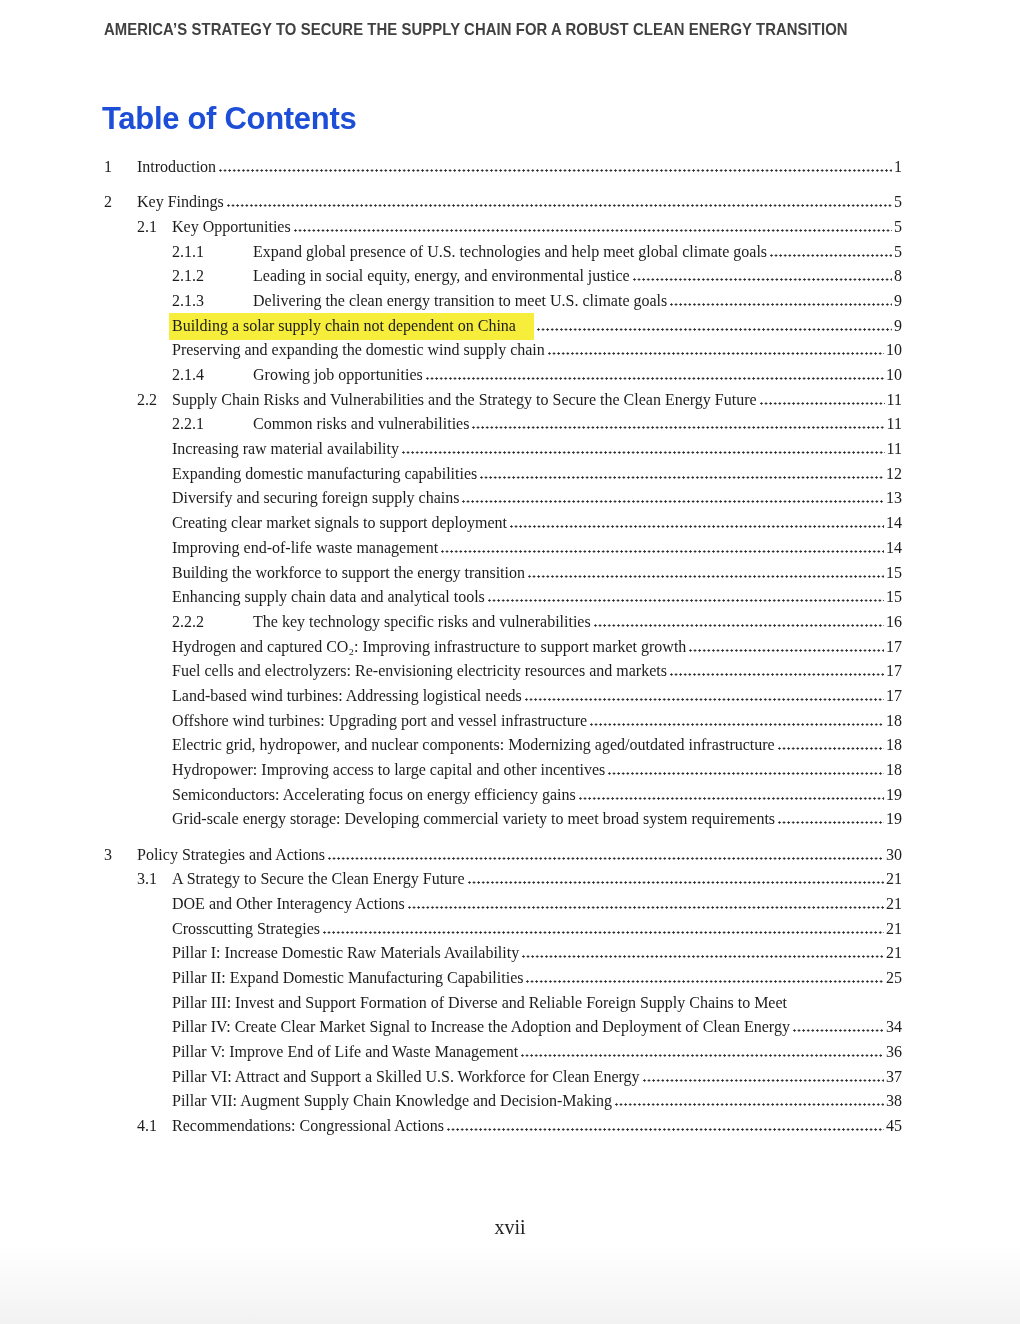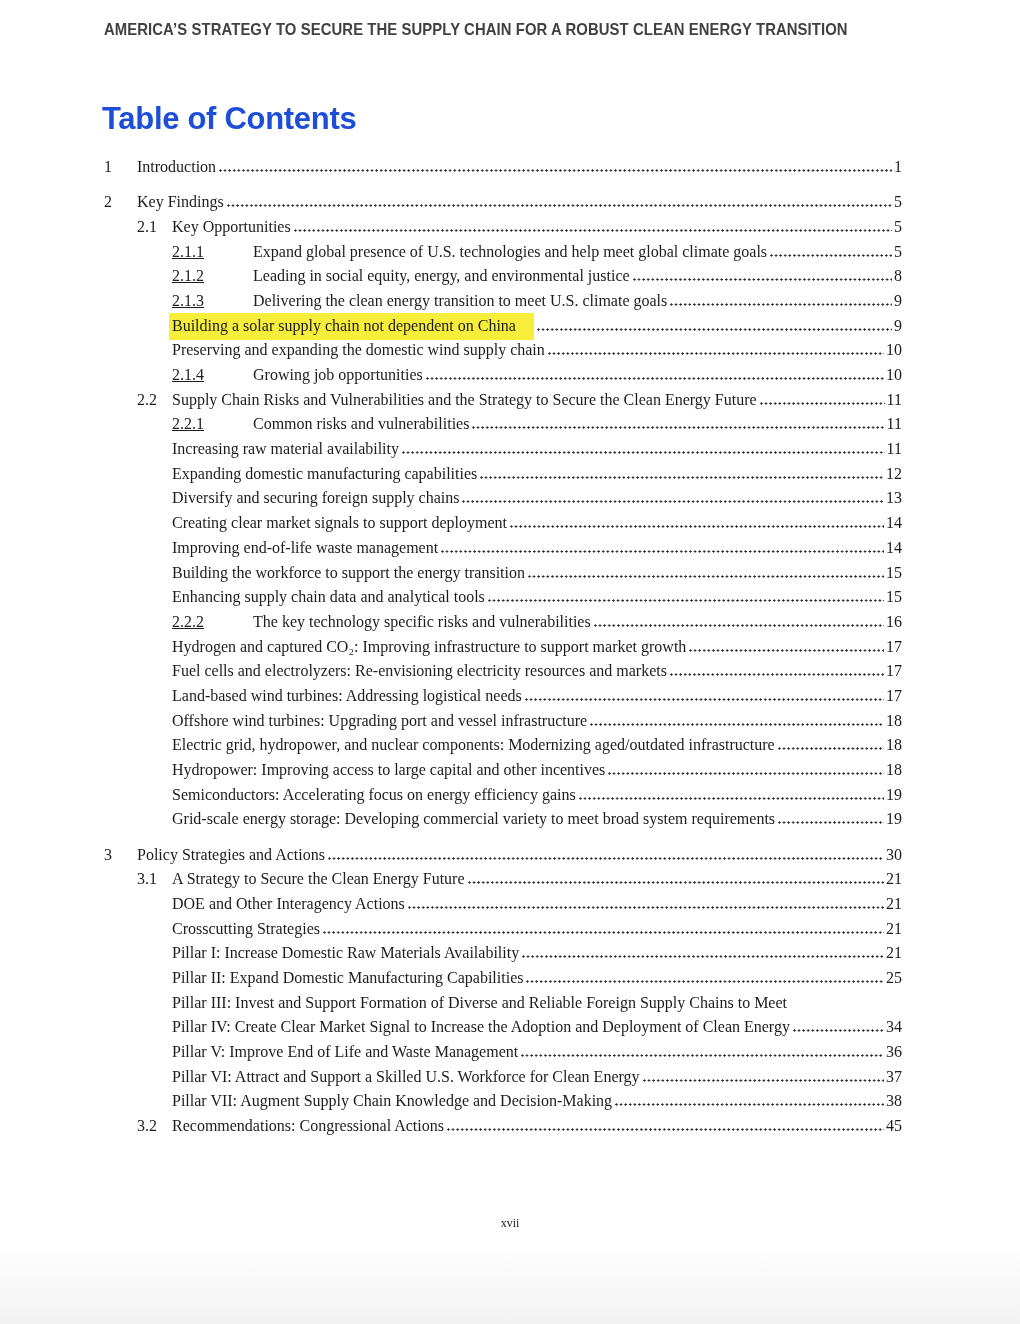--- a/index.html
+++ b/index.html
@@ -51,21 +51,21 @@
     line-height: 24.7px;
     white-space: nowrap;
   }
   .space-before { margin-top: 10.5px; }
   .num { flex: 0 0 auto; }
   .lv-1 .line1 { padding-left: 0; }
   .lv-1 .num { width: 33px; }
   .lv-2 .line1 { padding-left: 33px; justify-content: space-between; }
   .lv-2 .num { width: 35px; }
   .lv-3 .line1 { padding-left: 68px; }
-  .lv-3 .num { width: 81px; text-decoration: underline; }
+  .lv-3 .num { width: 81px; }
   .lv-body .line1 { padding-left: 68px; }
   .line2 { padding-left: 149px; }
   .label, .label2 { flex: 0 1 auto; overflow: visible; }
   .label.highlight {
     background: #F7EE3C;
     padding: 1px 18px 2px 3px;
     margin: -1px 0 -2px -3px;
   }
   .leader {
     flex: 1 1 auto;
@@ -77,21 +77,21 @@
     background-size: 4.6px 3.2px;
     background-repeat: repeat-x;
   }
   .page { flex: 0 0 auto; }
   .page-footer {
     position: absolute;
     top: 1216px;
     left: 0;
     width: 1020px;
     text-align: center;
-    font-size: 12px;
+    font-size: 20px;
     color: #222;
   }
   .bottom-fade {
     position: absolute;
     left: 0;
     right: 0;
     bottom: 0;
     height: 80px;
     background: linear-gradient(to bottom, rgba(242,242,242,0), #f2f2f2);
     pointer-events: none;
@@ -442,21 +442,21 @@
     <div class="toc-line line1">
 
       <span class="label">Pillar VII: Augment Supply Chain Knowledge and Decision-Making</span>
       <span class="leader"></span>
       <span class="page">38</span>
     </div>
 
   </div>
       <div class="toc-entry lv-2">
     <div class="toc-line line1">
-      <span class="num">3.2</span>
+      <span class="num">4.1</span>
       <span class="label">Recommendations: Congressional Actions</span>
       <span class="leader"></span>
       <span class="page">45</span>
     </div>
 
   </div>
     </div>
 
   <div class="page-footer">xvii</div>
 

